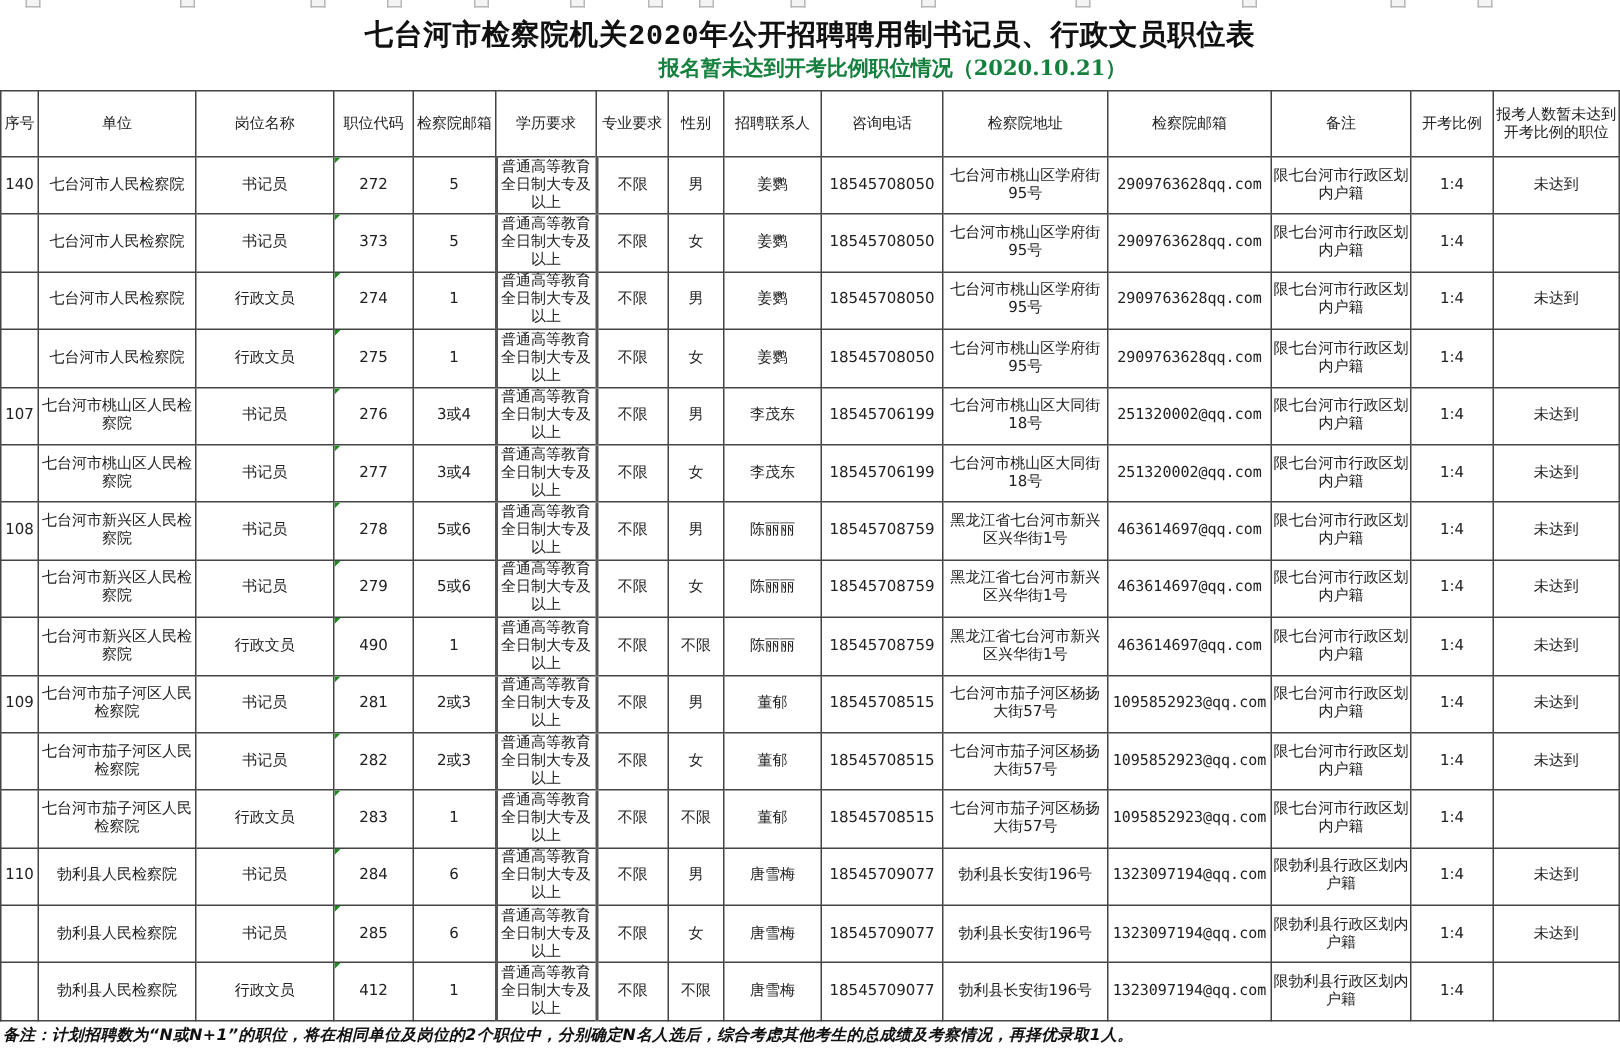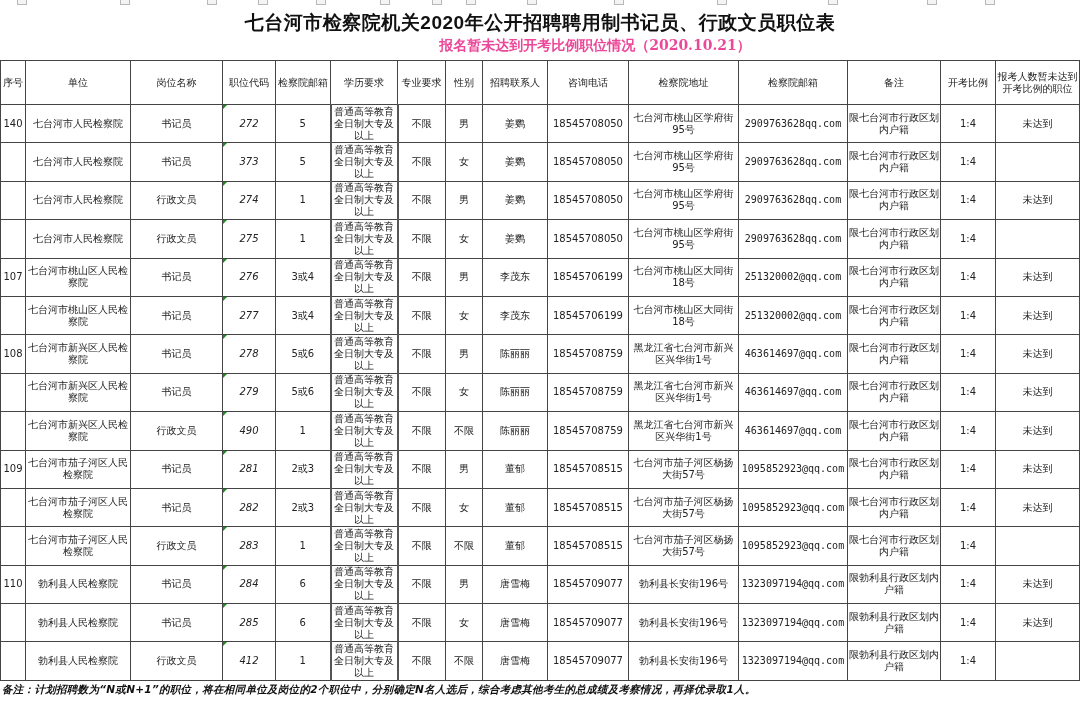--- a/index.html
+++ b/index.html
@@ -3,36 +3,36 @@
 <meta charset="utf-8">
 <style>
   * { box-sizing: border-box; margin: 0; padding: 0; }
   html, body { width: 1080px; height: 706px; overflow: hidden; background: #ffffff; }
   body { font-family: "DejaVu Sans", "Liberation Sans", sans-serif; color: #111; position: relative; }
 
   .filter-strip { position: absolute; left: 0; top: 0; width: 1080px; height: 8px; }
   .filter-btn { position: absolute; top: 0; width: 10px; height: 5px; border: 1px solid #b8b8b8; border-top: none; background: #f4f4f4; }
 
   .title { position: absolute; left: 0; top: 10px; width: 1080px; text-align: center;
-           font-family: Liberation Sans, sans-serif; font-size: 19px; font-weight: bold; letter-spacing: 0.5px; color: #111; }
+           font-family: Liberation Mono, monospace; font-size: 19px; font-weight: bold; letter-spacing: 0.5px; color: #111; }
   .subtitle { position: absolute; left: 0; top: 37px; width: 1080px; text-align: center; padding-left: 110px;
-              font-family: "DejaVu Serif", "Liberation Serif", serif; font-size: 14px; font-weight: bold; color: #ec4899; }
+              font-family: "DejaVu Serif", "Liberation Serif", serif; font-size: 14px; font-weight: bold; color: #15803d; }
 
   table.grid { position: absolute; left: 0; top: 60px; border-collapse: collapse; table-layout: fixed; width: 1079px; }
   table.grid th, table.grid td { border: 1px solid #444; text-align: center; vertical-align: middle; overflow: hidden;
                                   font-size: 10px; line-height: 12px; color: #222; font-weight: normal; }
   table.grid thead th { height: 44px; font-size: 10px; }
   table.grid tbody tr { height: 38.4px; }
   table.grid tbody tr:first-child td { border-top: 1px solid #5aa05a; }
   td.seq { font-size: 7px; color: #333; }
   td.small { font-size: 9px; }
   td.mono { font-family: "DejaVu Sans Mono", "Liberation Mono", monospace; font-size: 8px; }
   td.edu { font-size: 10px; line-height: 11.5px; padding: 0 1px; border-radius: 10px; }
   td.num { font-size: 9px; position: relative; }
-  td.code { position: relative; font-size: 9px; font-style: italic; }
+  td.code { position: relative; font-size: 9px; }
   td.code::before { content: ""; position: absolute; left: 0; top: 0; border-left: 4px solid #1c8a1c; border-bottom: 4px solid transparent; }
   td.edu-col { border-left: 2px solid #555 !important; border-right: 2px solid #555 !important; }
 
   .footnote { position: absolute; left: 2px; top: 683px; font-size: 10.5px; font-weight: bold; color: #111; letter-spacing: 0.3px; font-style: italic; }
 </style>
 </head>
 <body>
 
 <div class="filter-strip" id="filter-strip">
     <div class="filter-btn" style="left: 17px;"></div>

